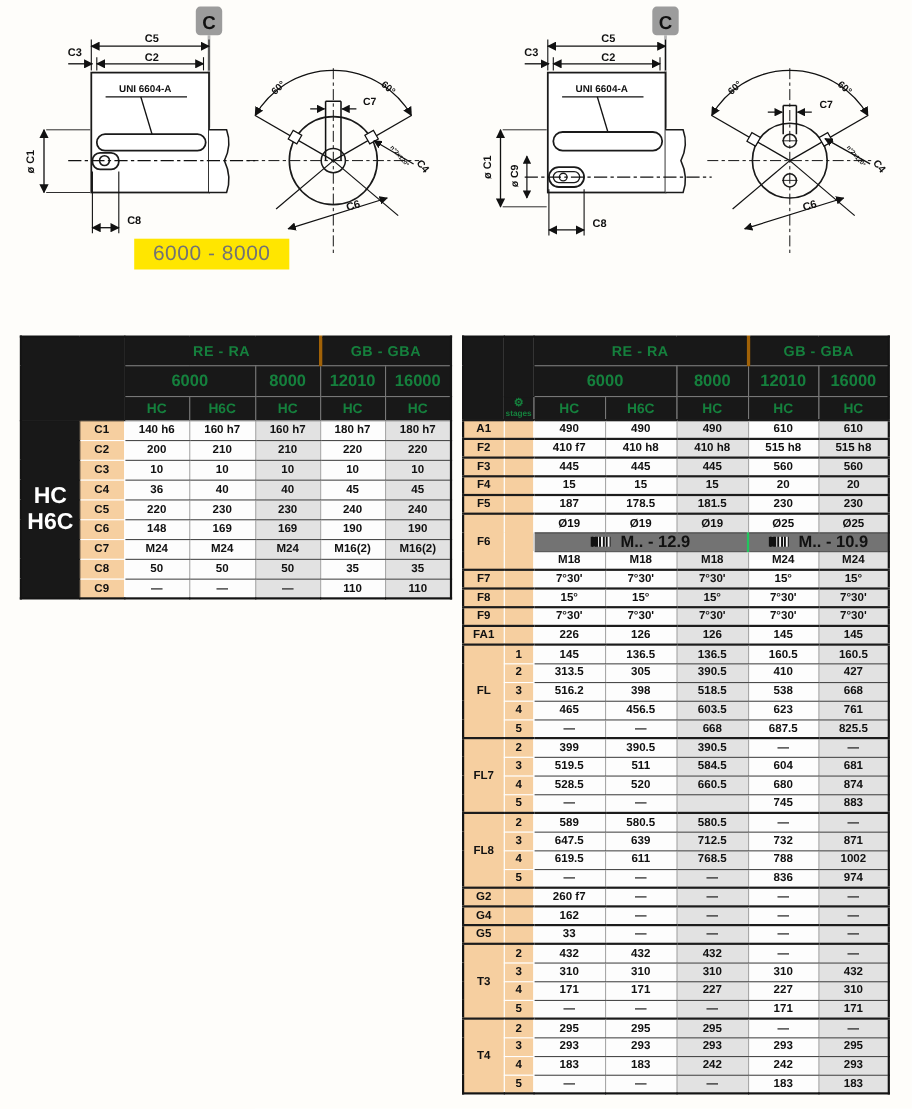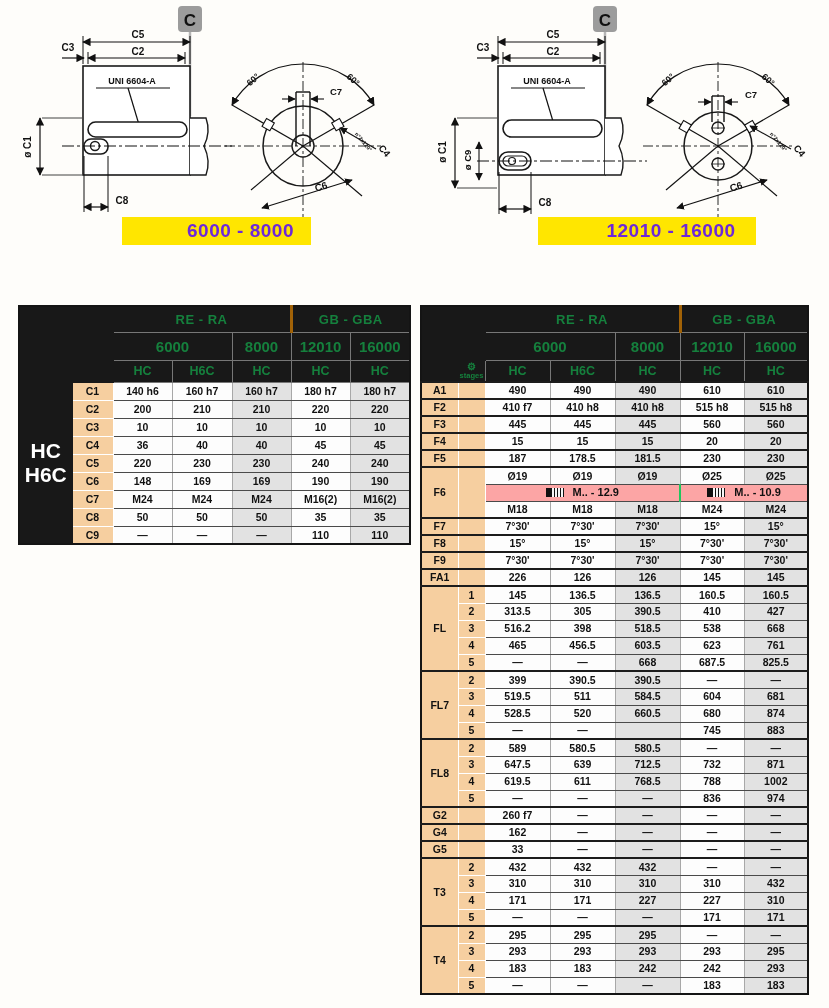--- a/index.html
+++ b/index.html
@@ -1,40 +1,40 @@
 <!DOCTYPE html>
 <html><head>
 <meta charset="utf-8">
 <style>
   html,body{margin:0;padding:0;background:#ffffff;}
   #stage{position:relative;width:829px;height:1008px;background:#fefdfa;overflow:hidden;
          font-family:"Liberation Sans",sans-serif;color:#111;}
   svg text{font-family:"Liberation Sans",sans-serif;fill:#111;}
-  .caption{position:absolute;background:#ffe600;color:#6d28d9;font-weight:bold;font-size:19px;
-           display:flex;align-items:center;justify-content:center;letter-spacing:.5px;padding-left:48px;}
+  .caption{position:absolute;background:#ffe600;color:#737373;font-weight:normal;font-size:19px;
+           display:flex;align-items:center;justify-content:center;letter-spacing:.5px;}
   
   table.dim{position:absolute;border-collapse:collapse;table-layout:fixed;background:#fff;
             border:2px solid #141414;}
   table.dim th{background:#181818;color:#15803d;text-align:center;vertical-align:middle;
                font-weight:bold;border:1px solid #777;padding:0;}
   table.dim th.corner{border:1px solid #181818;}
   table.dim th.grp{font-size:13px;letter-spacing:.5px;}
   table.dim th.grp.gb{border-left:3px solid #a16207;}
   table.dim th.ser{font-size:15px;}
   table.dim th.var{font-size:12.5px;}
   table.dim td{padding:0;text-align:center;vertical-align:middle;line-height:1;}
   table.dim td.val{background:#fdfdfd;font-weight:bold;font-size:10.5px;
                    border:1px solid #a8a8a8;border-top:1px solid #4a4a4a;border-bottom:1px solid #4a4a4a;}
   table.dim td.val.shade{background:#e2e2e2;}
   table.dim td.rlabel,table.dim td.stage{background:#f6cfa0;font-weight:bold;font-size:10.5px;
                    border:1px solid #fff;}
   table.dim td.side{background:#181818;color:#fff;font-weight:bold;font-size:21px;
                    border:1px solid #181818;line-height:1.15;}
   table.dim tr.gstart td{border-top:2px solid #1c1c1c;}
-  table.dim td.merged{background:#fca5a5;font-weight:bold;font-size:11px;border:1px solid #a8a8a8;
+  table.dim td.merged{background:#737373;font-weight:bold;font-size:15px;border:1px solid #a8a8a8;
                    border-top:1px solid #4a4a4a;border-bottom:1px solid #4a4a4a;}
   table.dim td.merged .mwrap{display:flex;align-items:center;justify-content:center;gap:9px;}
   table.dim td.merged.mdiv{border-left:2px solid #22c55e;}
   .bolt-ico{display:inline-block;width:13px;height:9px;border-left:5px solid #111;
             background:repeating-linear-gradient(90deg,#111 0 1.5px,#f6f6f6 1.5px 3px);}
   #ltab tbody tr{height:18px;}
   #rtab tbody tr{height:17px;}
   .hr1{height:26px;} .hr2{height:28px;margin-top:44px;} .hr3{height:22px;}
   .stagehead{font-size:7.5px;line-height:1;}
   .stagehead .gear{font-size:10px;display:block;line-height:1;}
@@ -171,21 +171,20 @@
     <text font-size="9" font-weight="bold" text-anchor="middle" transform="translate(351,82) rotate(42)">60°</text>
     <line x1="283" y1="102" x2="296" y2="102" stroke="#111" stroke-width="1.1" marker-end="url(#arr)"></line>
     <line x1="310" y1="102" x2="323" y2="102" stroke="#111" stroke-width="1.1" marker-start="url(#arr)"></line>
     <text x="336" y="98" text-anchor="middle" font-size="9.5" font-weight="bold">C7</text>
     <line x1="335" y1="126" x2="376" y2="149" stroke="#111" stroke-width="1.1" marker-start="url(#arr)"></line>
     <text font-size="9.5" font-weight="bold" text-anchor="middle" transform="translate(382,153) rotate(50)">C4</text>
     <text font-size="5.5" font-weight="bold" text-anchor="middle" transform="translate(362,143) rotate(50)">n°2x120°</text>
     <line x1="262" y1="208" x2="352" y2="180" stroke="#111" stroke-width="1.1" marker-start="url(#arr)" marker-end="url(#arr)"></line>
     <text font-size="10" font-weight="bold" text-anchor="middle" transform="translate(322,190) rotate(-17)">C6</text>
   </svg>
-  <div class="caption" style="left:538px;top:217px;width:170px;height:28px;">12010 - 16000</div>
 
   <table id="ltab" class="dim" style="left:18px;top:305px;width:391px;">
     <colgroup>
         <col style="width:53px">
         <col style="width:41px">
         <col style="width:59px">
         <col style="width:60px">
         <col style="width:59px">
         <col style="width:59px">
         <col style="width:60px">

